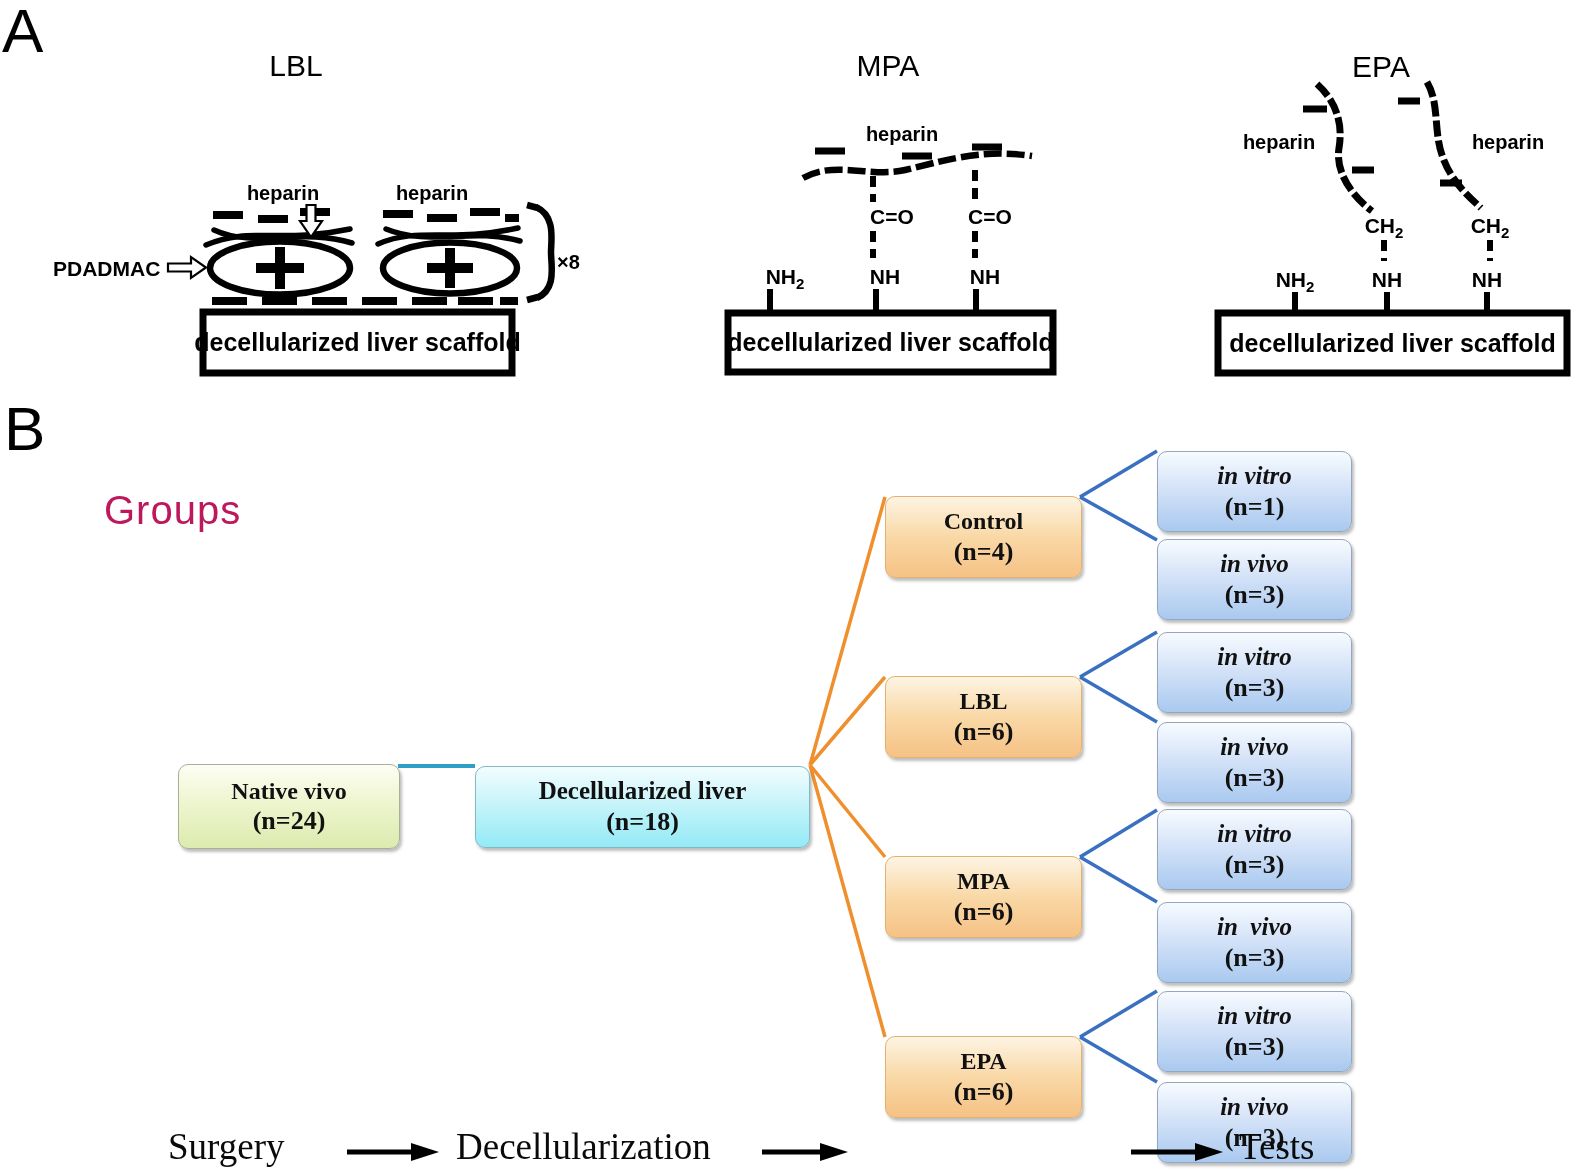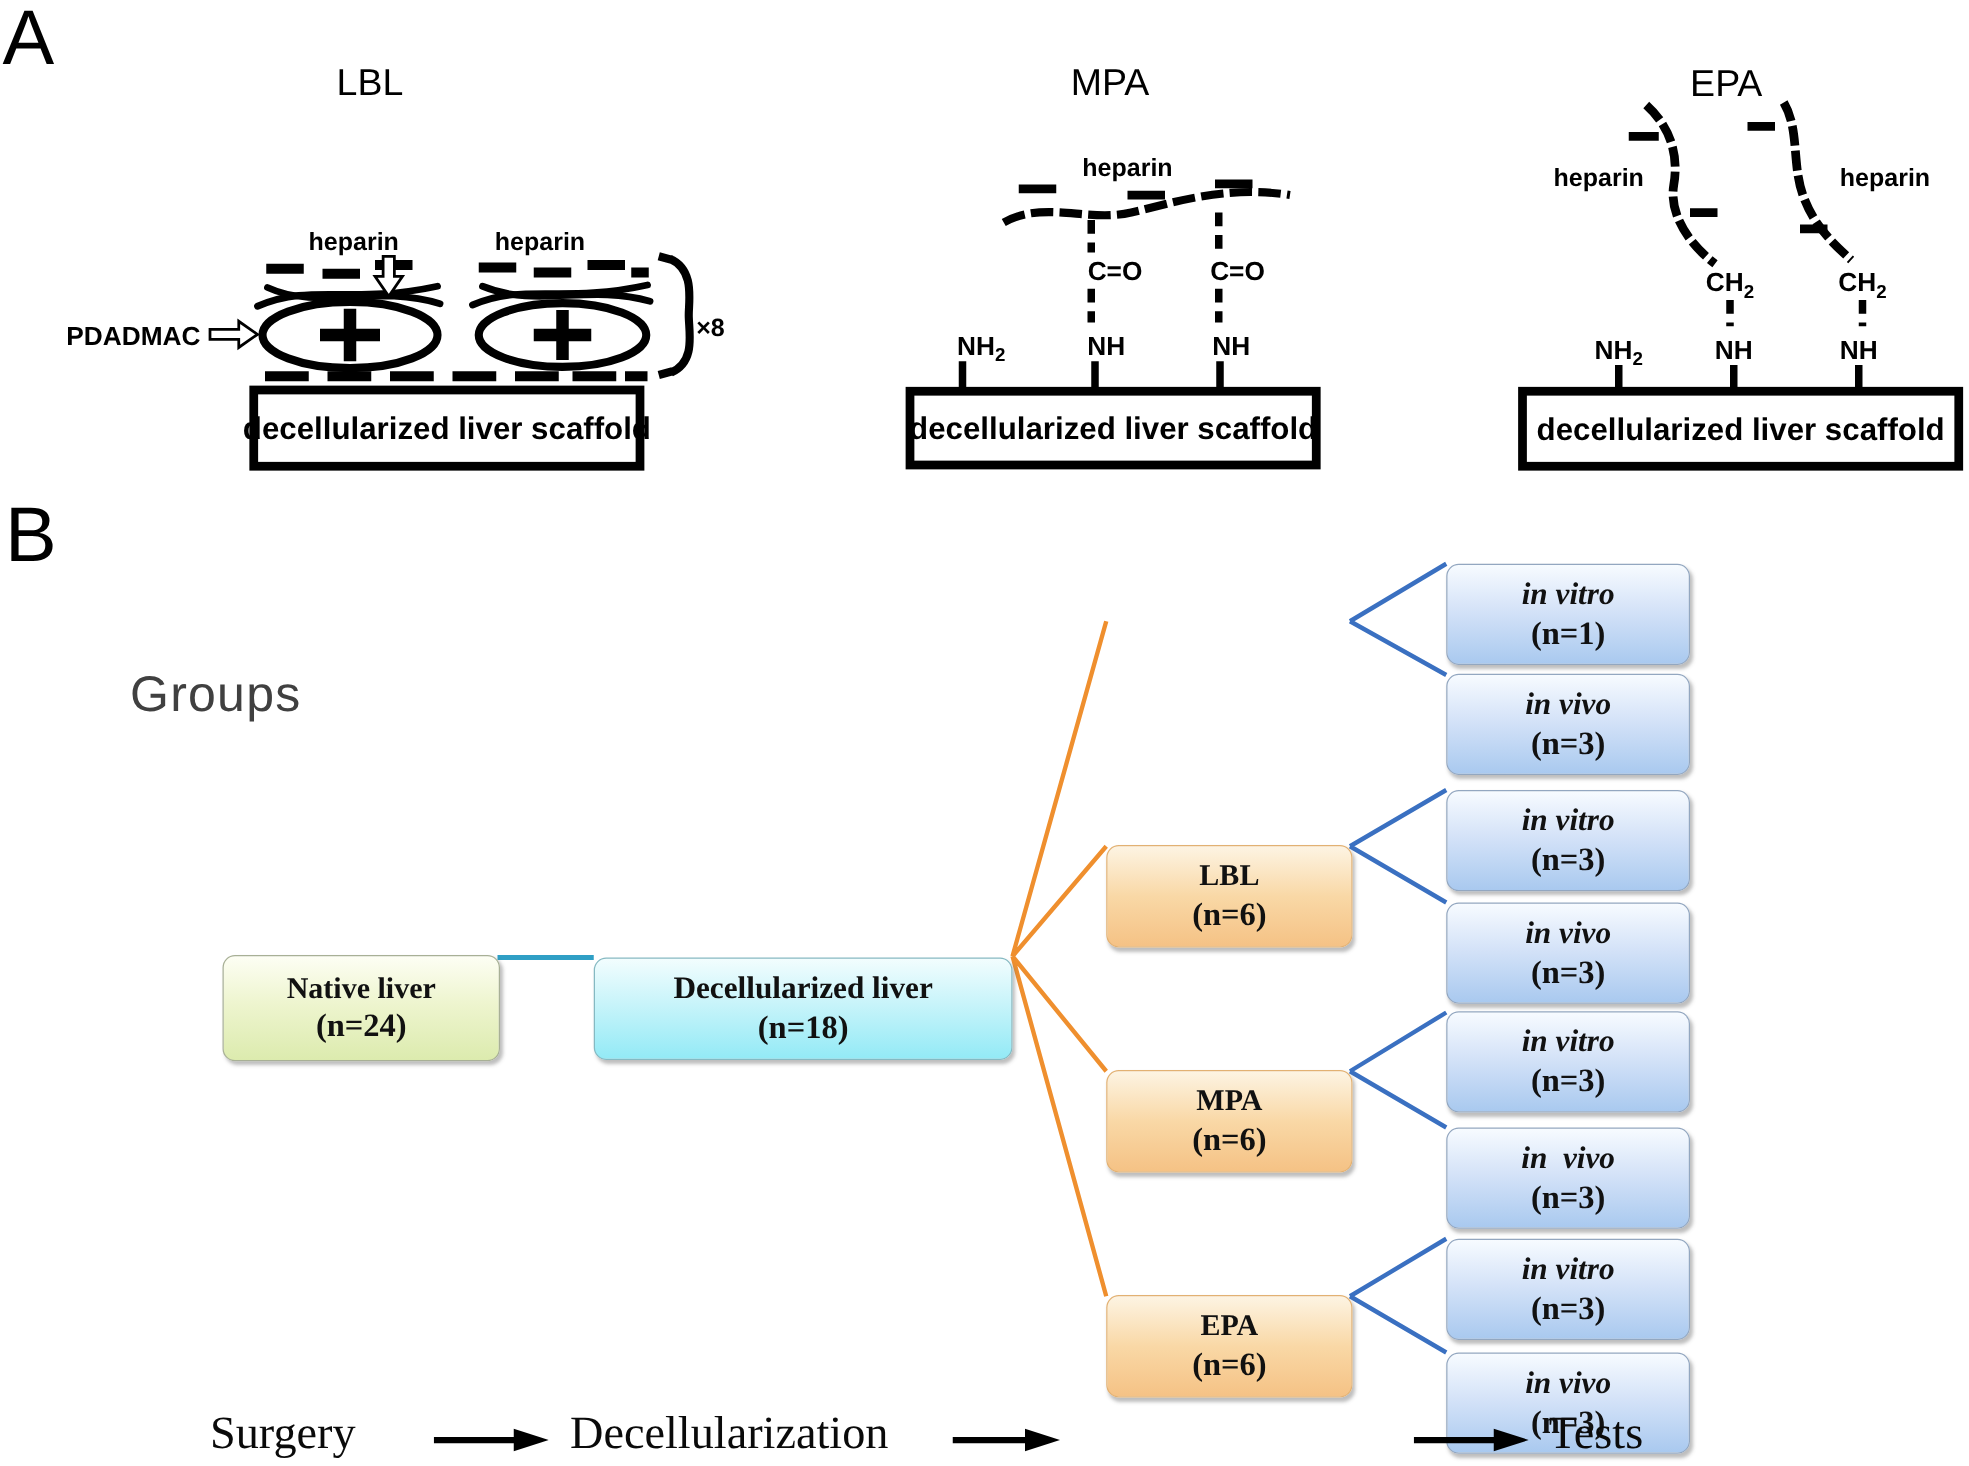--- a/index.html
+++ b/index.html
@@ -2,21 +2,21 @@
 <html><head>
 <meta charset="utf-8">
 <style>
   html,body{margin:0;padding:0;}
   body{
     width:1575px;height:1173px;background:#ffffff;position:relative;overflow:hidden;
     font-family:"Liberation Sans",sans-serif;
   }
   #stage{position:absolute;left:0;top:0;width:1575px;height:1173px;}
   .panel-letter{position:absolute;font-size:62px;font-weight:400;color:#000;line-height:1;}
-  .groups-heading{position:absolute;left:104px;top:490px;font-size:40px;font-weight:400;letter-spacing:1px;color:#404040;line-height:1;margin-top:46px;}
+  .groups-heading{position:absolute;left:104px;top:490px;font-size:40px;font-weight:400;letter-spacing:1px;color:#be185d;line-height:1;}
   svg.layer{position:absolute;left:0;top:0;}
   
   .ta{font-family:"Liberation Sans",sans-serif;fill:#000;stroke:none;}
   .t-title{font-size:30px;font-weight:400;}
   .t-hep{font-size:20px;font-weight:700;}
   .t-chem{font-size:21px;font-weight:700;}
   .t-scaf{font-size:25px;font-weight:700;}
   .t-x8{font-size:20px;font-weight:700;}
   
   .fbox{
@@ -137,29 +137,33 @@
   <svg class="layer" width="1575" height="1173" viewBox="0 0 1575 1173" style="z-index:1">
     <path d="M398,766 H475" fill="none" stroke-width="4" stroke="#2f9fc5"></path>
     <path d="M810,765 L885,497 M810,765 L885,677 M810,765 L885,857 M810,765 L885,1037" fill="none" stroke-width="3.5" stroke="#ef8f2e"></path>
     <path d="M1080,497 L1157,451 M1080,497 L1157,540
              M1080,677 L1157,632 M1080,677 L1157,722
              M1080,857 L1157,810 M1080,857 L1157,902
              M1080,1037 L1157,991 M1080,1037 L1157,1082" fill="none" stroke-width="3.5" stroke="#3a70c1"></path>
   </svg>
 
   <div class="fbox green" style="left:178px;top:725px;width:220px;height:83px">
-    <div class="l1">Native liver</div>
+    <div class="l1">Native vivo</div>
     <div class="l2">(n=24)</div>
   </div>
 
   <div class="fbox cyan" style="left:475px;top:727px;width:333px;height:80px">
     <div class="l1" style="font-size:25px">Decellularized liver</div>
     <div class="l2">(n=18)</div>
   </div>
 
+  <div class="fbox orangebox" style="left:885px;top:457px;width:195px;height:80px">
+    <div class="l1">Control</div>
+    <div class="l2">(n=4)</div>
+  </div>
   <div class="fbox orangebox" style="left:885px;top:637px;width:195px;height:80px">
     <div class="l1">LBL</div>
     <div class="l2">(n=6)</div>
   </div>
   <div class="fbox orangebox" style="left:885px;top:817px;width:195px;height:80px">
     <div class="l1">MPA</div>
     <div class="l2">(n=6)</div>
   </div>
   <div class="fbox orangebox" style="left:885px;top:997px;width:195px;height:80px">
     <div class="l1">EPA</div>

